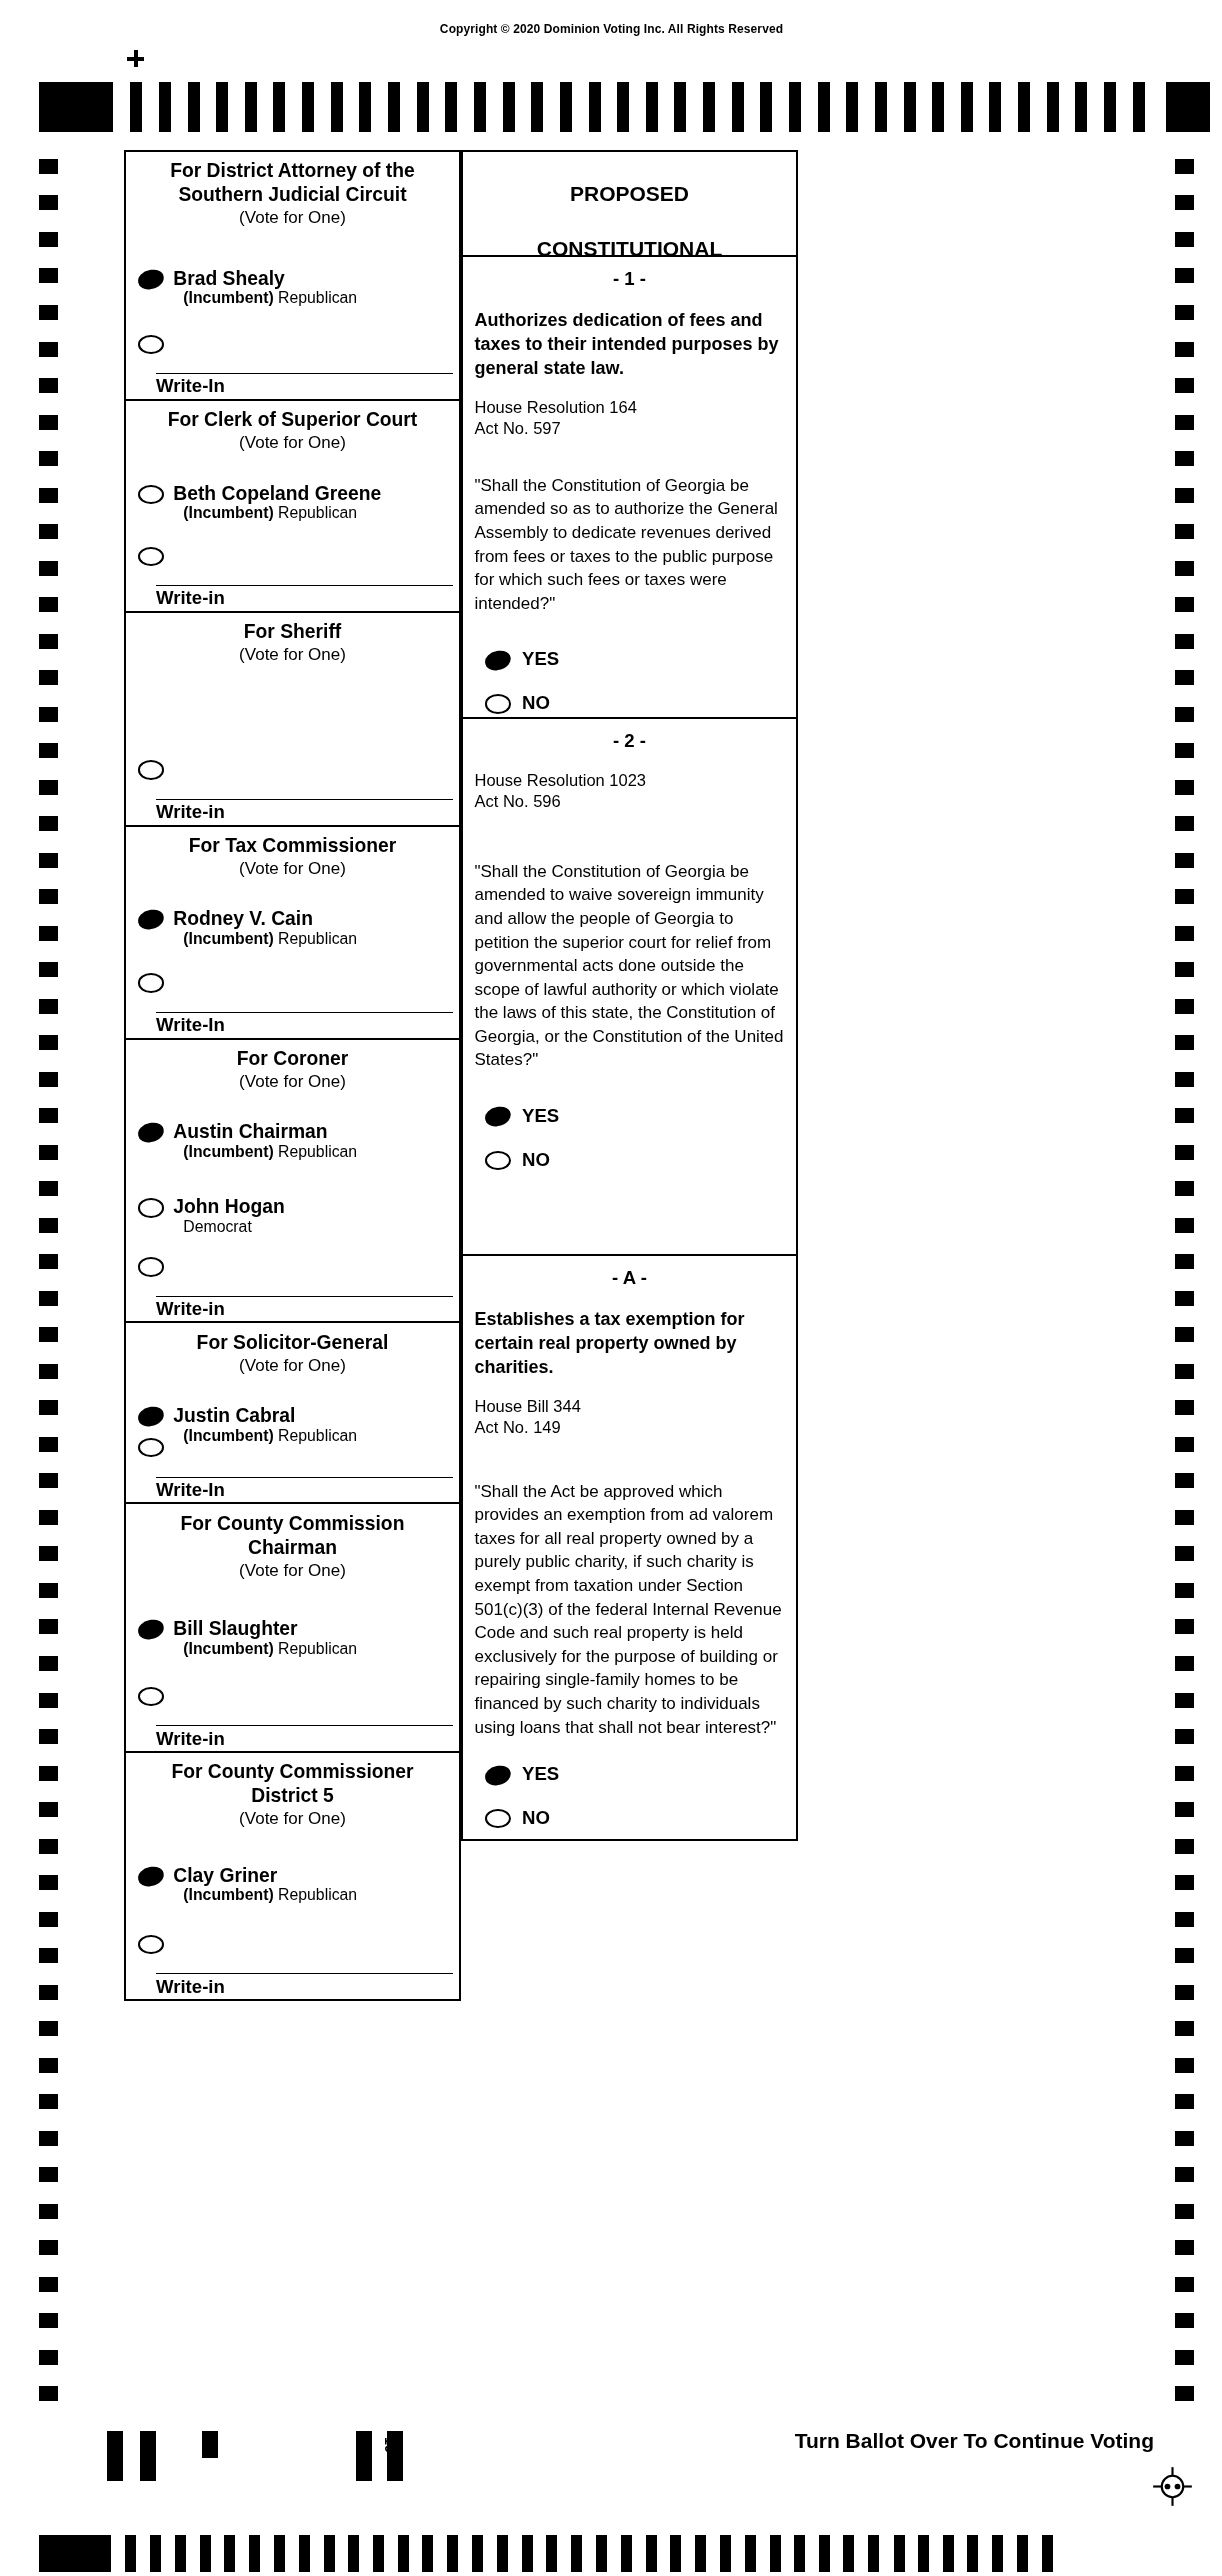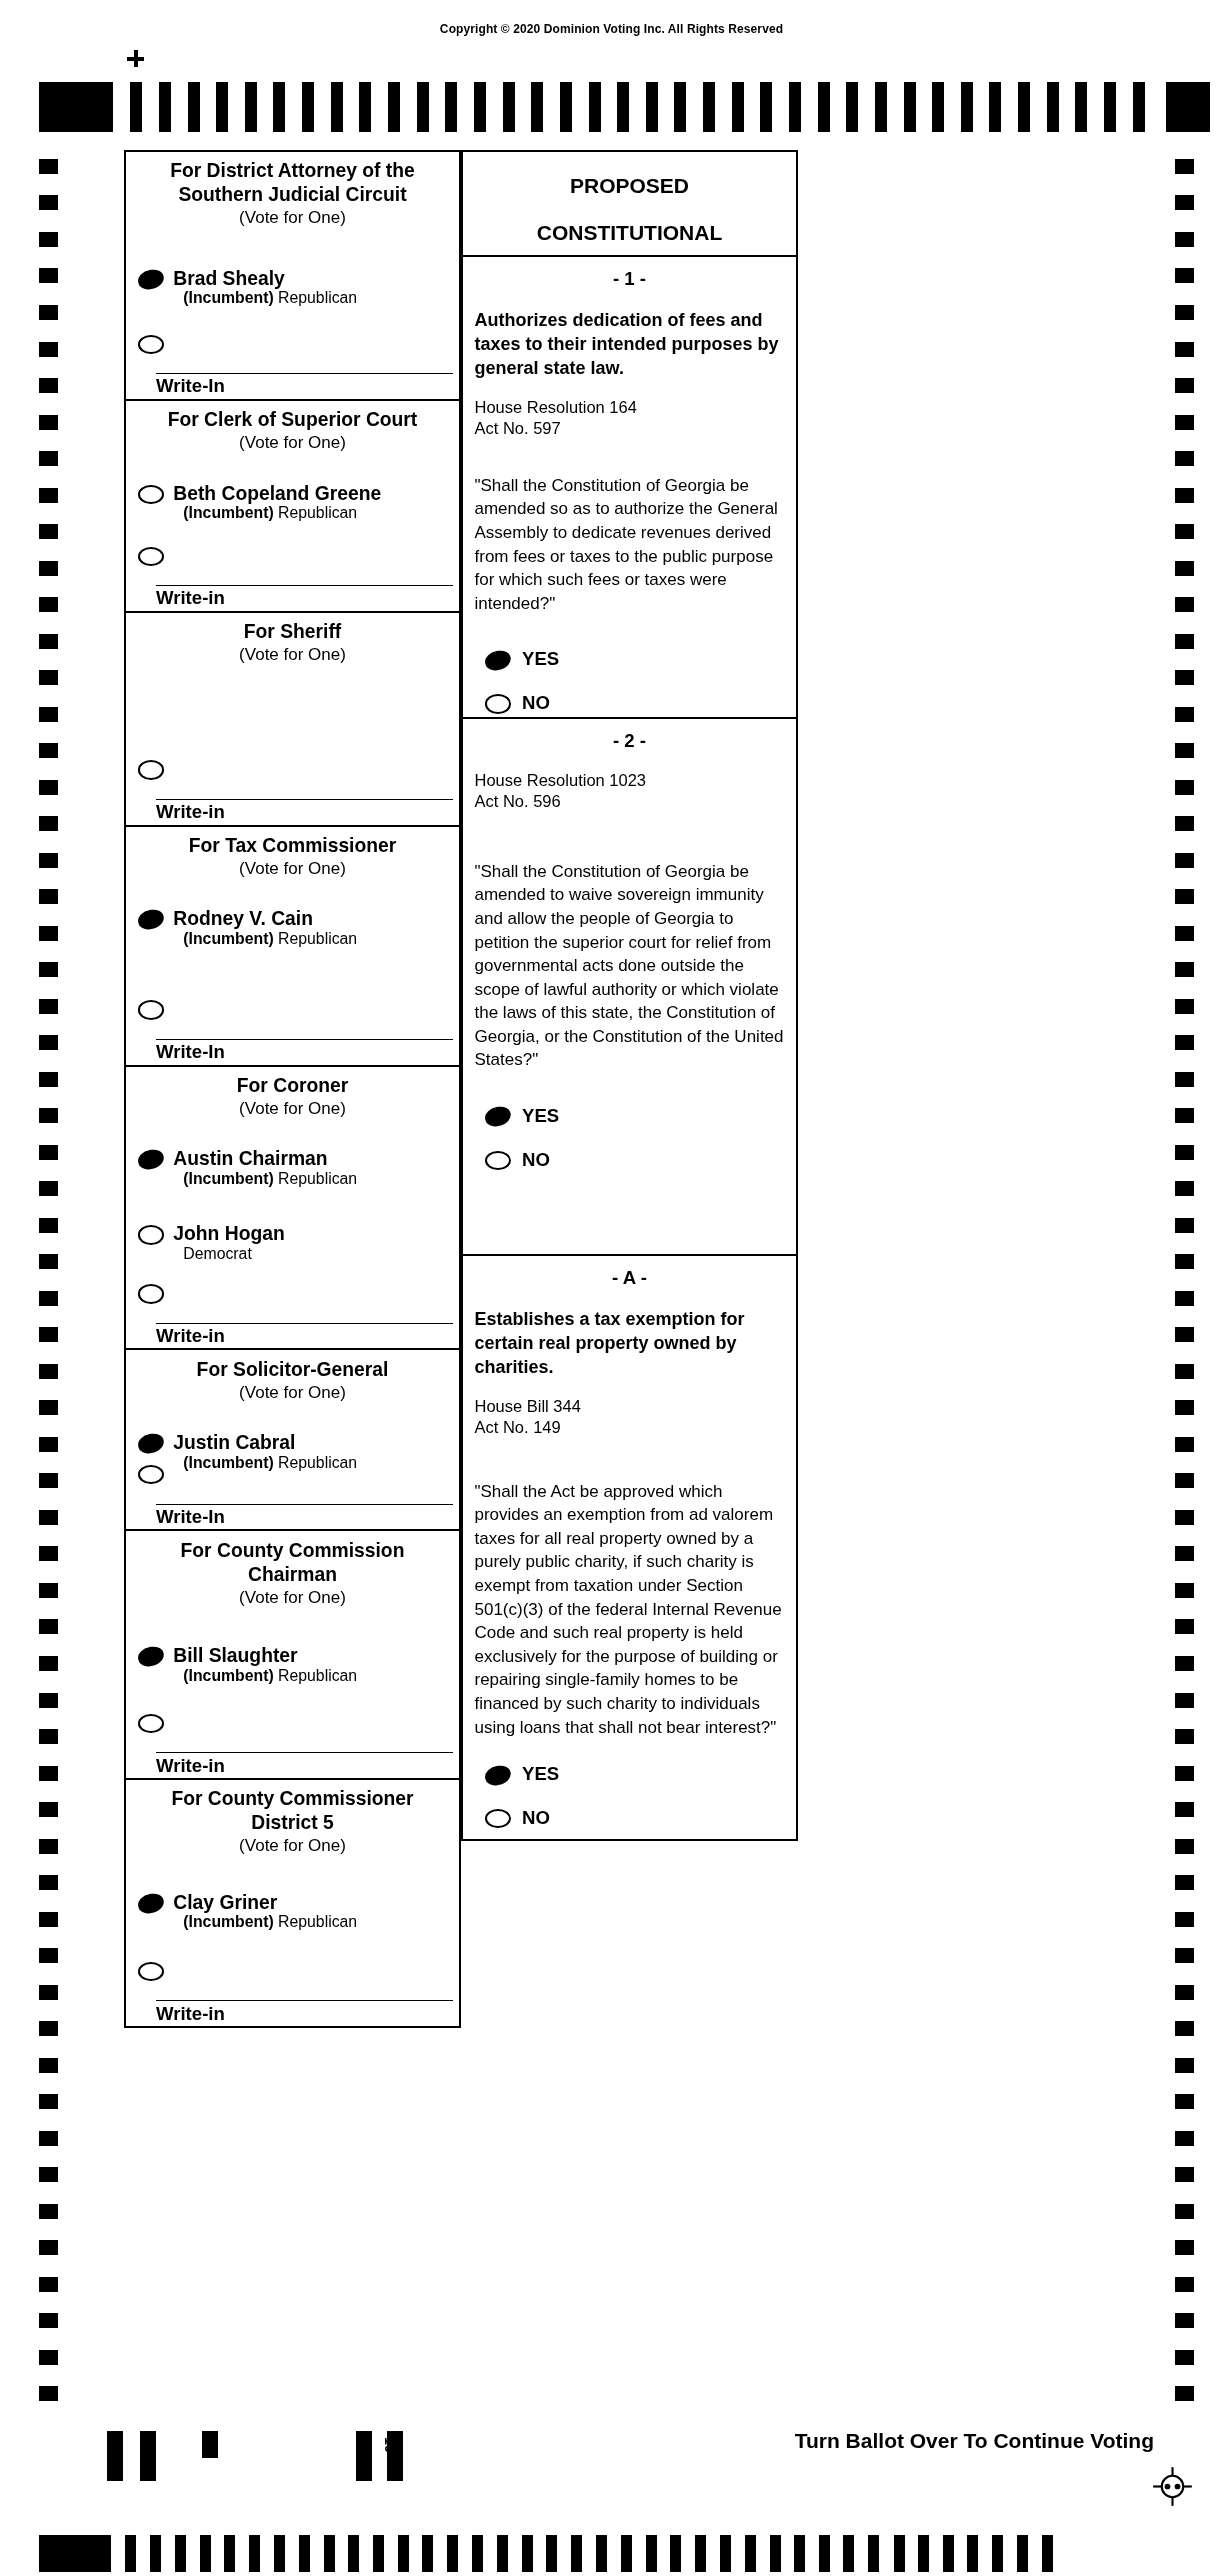--- a/index.html
+++ b/index.html
@@ -25,21 +25,21 @@
   .cand-name{font-size:19.3px;font-weight:bold;line-height:21.5px;}
   .cand-party{font-size:15.8px;line-height:18.6px;margin-left:10px;}
   .cand-party .inc{font-weight:bold;}
   .oval{width:26px;height:19.3px;border:2.1px solid #000;border-radius:50%;
         background:#fff;box-sizing:border-box;flex:none;margin-top:2.1px;}
   .oval.filled{background:#000;border-radius:54% 46% 58% 44%;transform:rotate(-9deg);}
   .wi-oval{position:absolute;left:12px;bottom:45px;}
   .wi{position:absolute;left:30px;right:6.4px;bottom:2px;border-top:1.4px solid #000;}
   .wi-label{font-size:18.6px;font-weight:bold;line-height:21.5px;padding-top:1.4px;}
 
-  .hdr{font-size:21px;font-weight:bold;text-align:center;line-height:27px;padding-top:20px;}
+  .hdr{font-size:21px;font-weight:bold;text-align:center;line-height:27px;padding-top:28px;}
   .mnum{font-size:18.6px;font-weight:bold;text-align:center;margin-top:10px;line-height:24px;}
   .msum{font-size:18px;font-weight:bold;line-height:24px;margin:17px 5.7px 0 11.5px;}
   .mauth{font-size:16.5px;line-height:21.5px;margin:17px 0 0 11.5px;}
   .mq{font-size:17px;line-height:23.6px;margin:0 5.7px 0 11.5px;}
   .vrow{display:flex;align-items:center;margin-left:21.5px;}
   .vlabel{font-size:18.6px;font-weight:bold;margin-left:11.5px;}
 
   .turnover{position:absolute;top:2429px;right:69px;font-size:21px;font-weight:bold;}
   .sheetcode{position:absolute;left:398px;top:2437px;font-size:14.3px;font-weight:bold;
              transform:rotate(90deg);transform-origin:left top;}
@@ -300,21 +300,21 @@
       <div class="box" style="height: 216px;">
         <div class="c-title-wrap">
           <div class="c-title">For Sheriff</div>
           <div class="c-inst">(Vote for One)</div>
         </div>
         <div class="oval wi-oval"></div>
         <div class="wi">
           <div class="wi-label">Write-in</div>
         </div>
       </div>
-      <div class="box" style="height: 242px;">
+      <div class="box" style="height: 215px;">
         <div class="c-title-wrap">
           <div class="c-title">For Tax Commissioner</div>
           <div class="c-inst">(Vote for One)</div>
         </div>
         <div class="cand" style="margin-top: 29px;">
           <div class="oval filled"></div>
           <div class="cand-text">
             <div class="cand-name">Rodney V. Cain</div>
             <div class="cand-party"><span class="inc">(Incumbent)</span> <span>Republican</span></div>
           </div>

